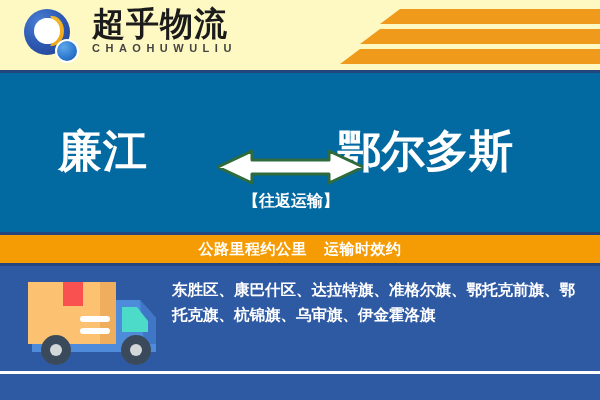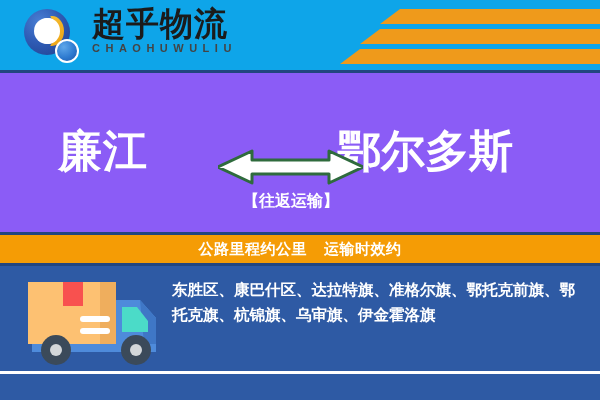--- a/index.html
+++ b/index.html
@@ -20,21 +20,21 @@
     background: #2e5aa4;
     overflow: hidden;
   }
 
   
   #header {
     position: absolute;
     left: 0; top: 0;
     width: 600px;
     height: 70px;
-    background: #0ea5e9;
+    background: #fef9c3;
     overflow: hidden;
   }
   #logo-mark {
     position: absolute;
     left: 24px;
     top: 9px;
     width: 56px;
     height: 52px;
   }
   #logo-mark .ring {
@@ -112,21 +112,21 @@
   #stripe-1 { top: 9px;  left: 380px; clip-path: polygon(20px 0, 100% 0, 100% 100%, 0 100%); }
   #stripe-2 { top: 29px; left: 360px; clip-path: polygon(20px 0, 100% 0, 100% 100%, 0 100%); }
   #stripe-3 { top: 49px; left: 340px; clip-path: polygon(20px 0, 100% 0, 100% 100%, 0 100%); }
 
   
   #route-section {
     position: absolute;
     left: 0; top: 70px;
     width: 600px;
     height: 162px;
-    background: #8b5cf6;
+    background: #0369a1;
     border-top: 3px solid #23467f;
   }
   #city-origin {
     position: absolute;
     left: 58px;
     top: 53px;
     font-family: "DejaVu Serif", "Liberation Serif", serif;
     font-weight: 700;
     font-size: 44px;
     line-height: 50px;

